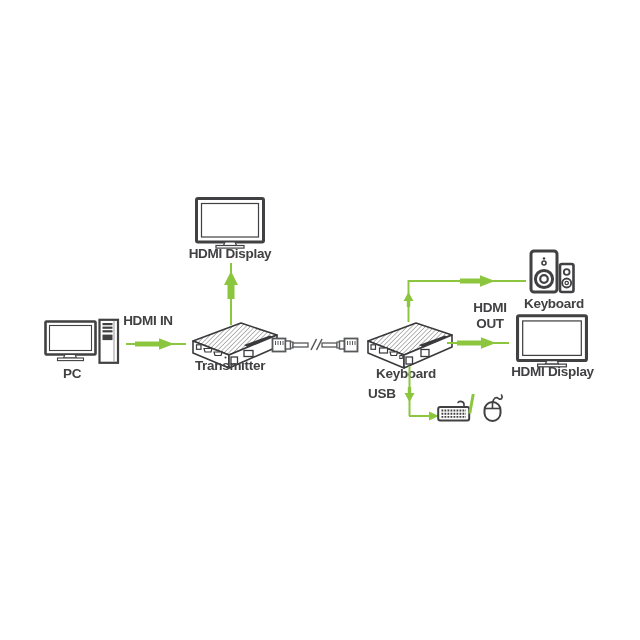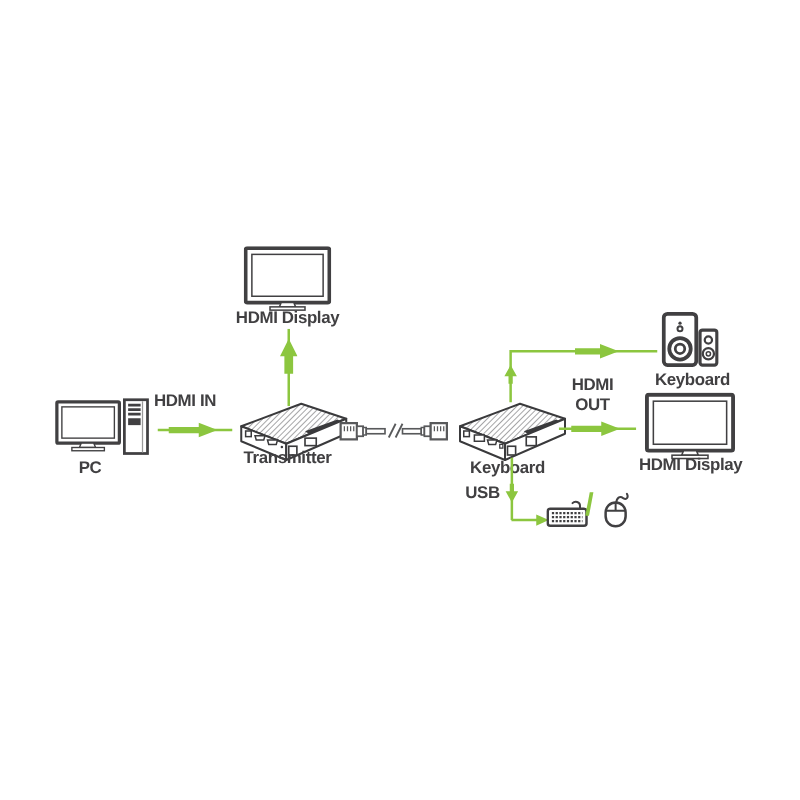--- a/index.html
+++ b/index.html
@@ -126,39 +126,39 @@
     <circle cx="15" cy="14" r="2" fill="none" stroke="#414042" stroke-width="1.6"></circle>
     <circle cx="15" cy="30" r="8.6" fill="#fff" stroke="#414042" stroke-width="3"></circle>
     <circle cx="15" cy="30" r="3.8" fill="#fff" stroke="#414042" stroke-width="2.2"></circle>
     <rect x="31" y="15" width="13.5" height="28" rx="2" fill="#fff" stroke="#414042" stroke-width="2.6"></rect>
     <circle cx="37.7" cy="23" r="2.9" fill="none" stroke="#414042" stroke-width="1.8"></circle>
     <circle cx="37.7" cy="34" r="4.5" fill="none" stroke="#414042" stroke-width="1.8"></circle>
     <circle cx="37.7" cy="34" r="1.7" fill="none" stroke="#414042" stroke-width="1.2"></circle>
   </svg>
   <div class="label" style="left:524px;top:296px;width:58px">Keyboard</div>
 
-  <div class="label two-line" style="left:448px;top:300px;width:52px">
+  <div class="label two-line" style="left:464px;top:300px;width:52px">
     <span>HDMI</span><br>
     <span>OUT</span>
   </div>
   <svg class="abs" style="left:447px;top:336px" width="62" height="14" viewBox="0 0 62 14">
     <line x1="0" y1="7" x2="62" y2="7" stroke="#8CC63F" stroke-width="2"></line>
     <path d="M10,4.5 H34 V1.2 L49,7 L34,12.8 V9.5 H10 Z" fill="#8CC63F"></path>
   </svg>
 
   <svg class="abs" style="left:516px;top:314px" width="72" height="54" viewBox="0 0 70 52">
     <rect x="1.5" y="1.5" width="67" height="43.5" rx="1.5" fill="#fff" stroke="#414042" stroke-width="3"></rect>
     <rect x="6.5" y="6.5" width="57" height="33.5" fill="#fff" stroke="#414042" stroke-width="1.2"></rect>
     <rect x="32.5" y="45.6" width="5" height="1.6" fill="#d8d8d8" stroke="#414042" stroke-width="0.7"></rect>
     <path d="M30,45 h10 l1.5,3.5 h-13 Z" fill="#fff" stroke="#414042" stroke-width="1.2"></path>
     <rect x="21" y="48.5" width="28" height="2.6" fill="#fff" stroke="#414042" stroke-width="1.2"></rect>
   </svg>
   <div class="label" style="left:505px;top:364px;width:95px">HDMI Display</div>
 
-  <div class="label" style="left:368px;top:386px;width:36px;text-align:center">USB</div>
+  <div class="label" style="left:368px;top:386px;width:36px;text-align:left">USB</div>
   <svg class="abs" style="left:403px;top:366px" width="13" height="50" viewBox="0 0 13 50">
     <line x1="6.5" y1="0" x2="6.5" y2="50" stroke="#8CC63F" stroke-width="2"></line>
     <path d="M6.5,36 L11.5,27 H8.2 V21 H4.8 V27 H1.5 Z" fill="#8CC63F"></path>
   </svg>
   <svg class="abs" style="left:409px;top:409px" width="30" height="14" viewBox="0 0 30 14">
     <line x1="0" y1="7" x2="22" y2="7" stroke="#8CC63F" stroke-width="2"></line>
     <path d="M20,2.5 L30,7 L20,11.5 Z" fill="#8CC63F"></path>
   </svg>
 
   <svg class="abs" style="left:437px;top:399px" width="34" height="23" viewBox="0 0 34 23">

